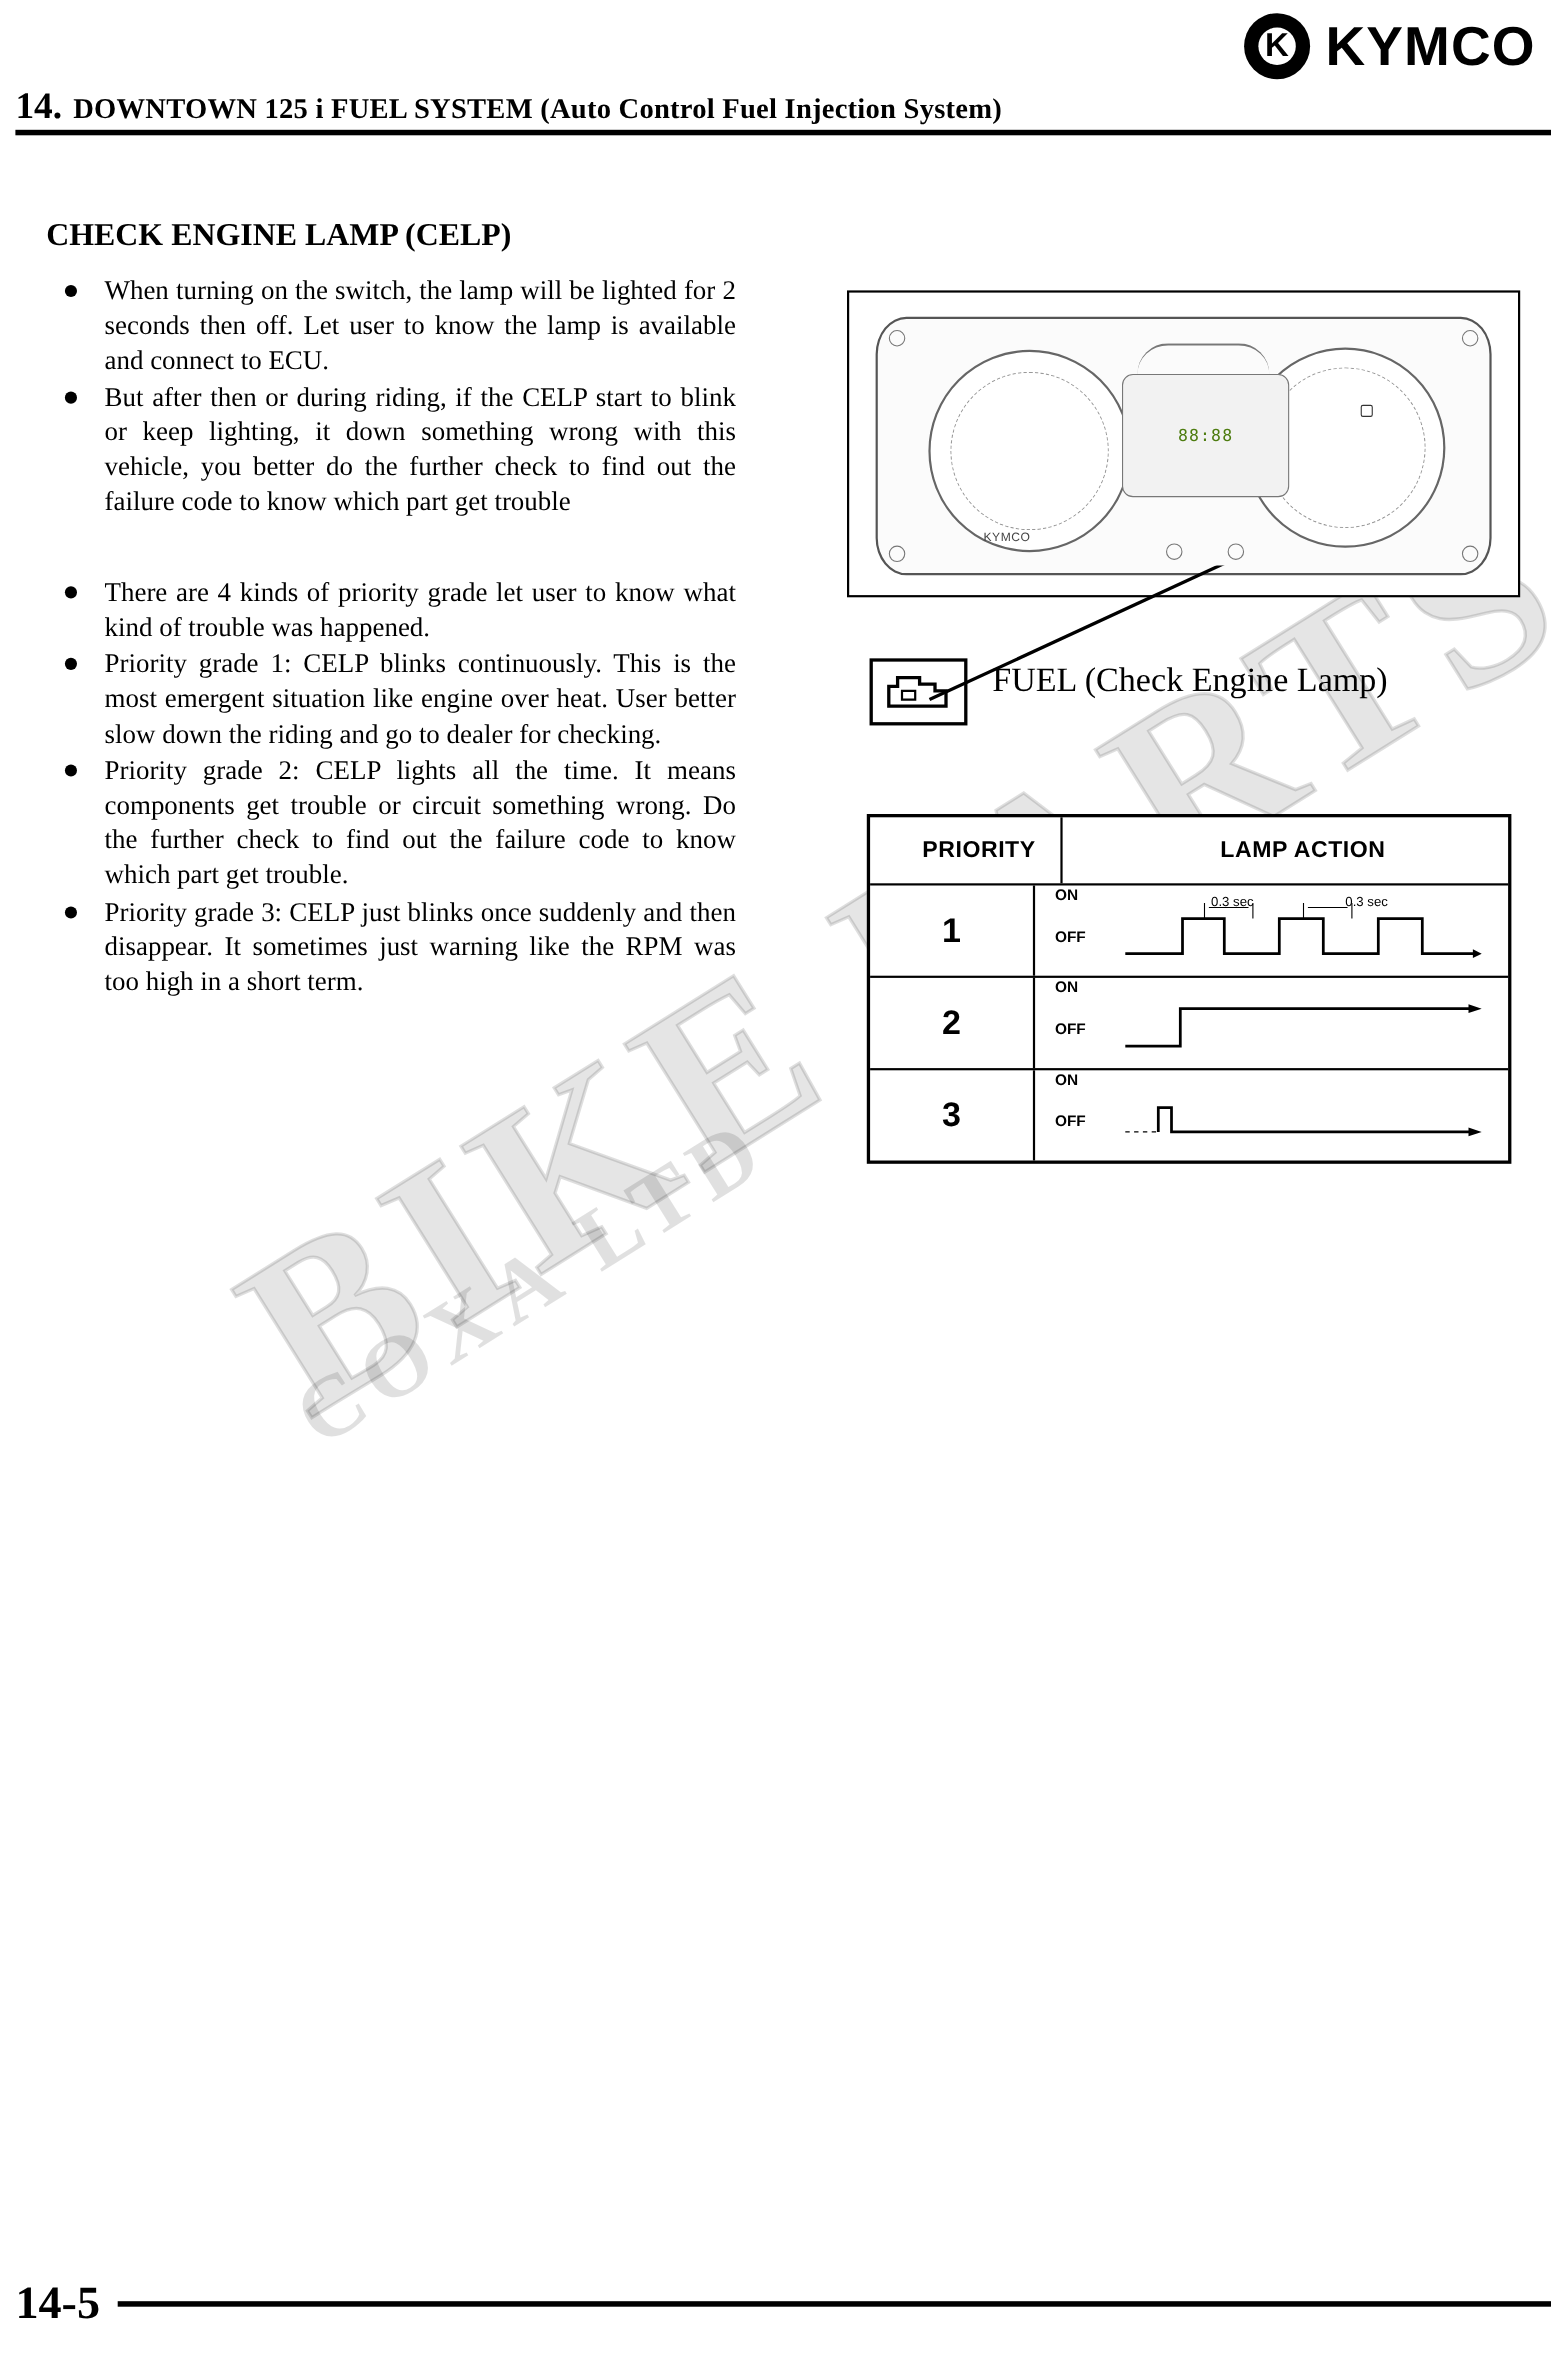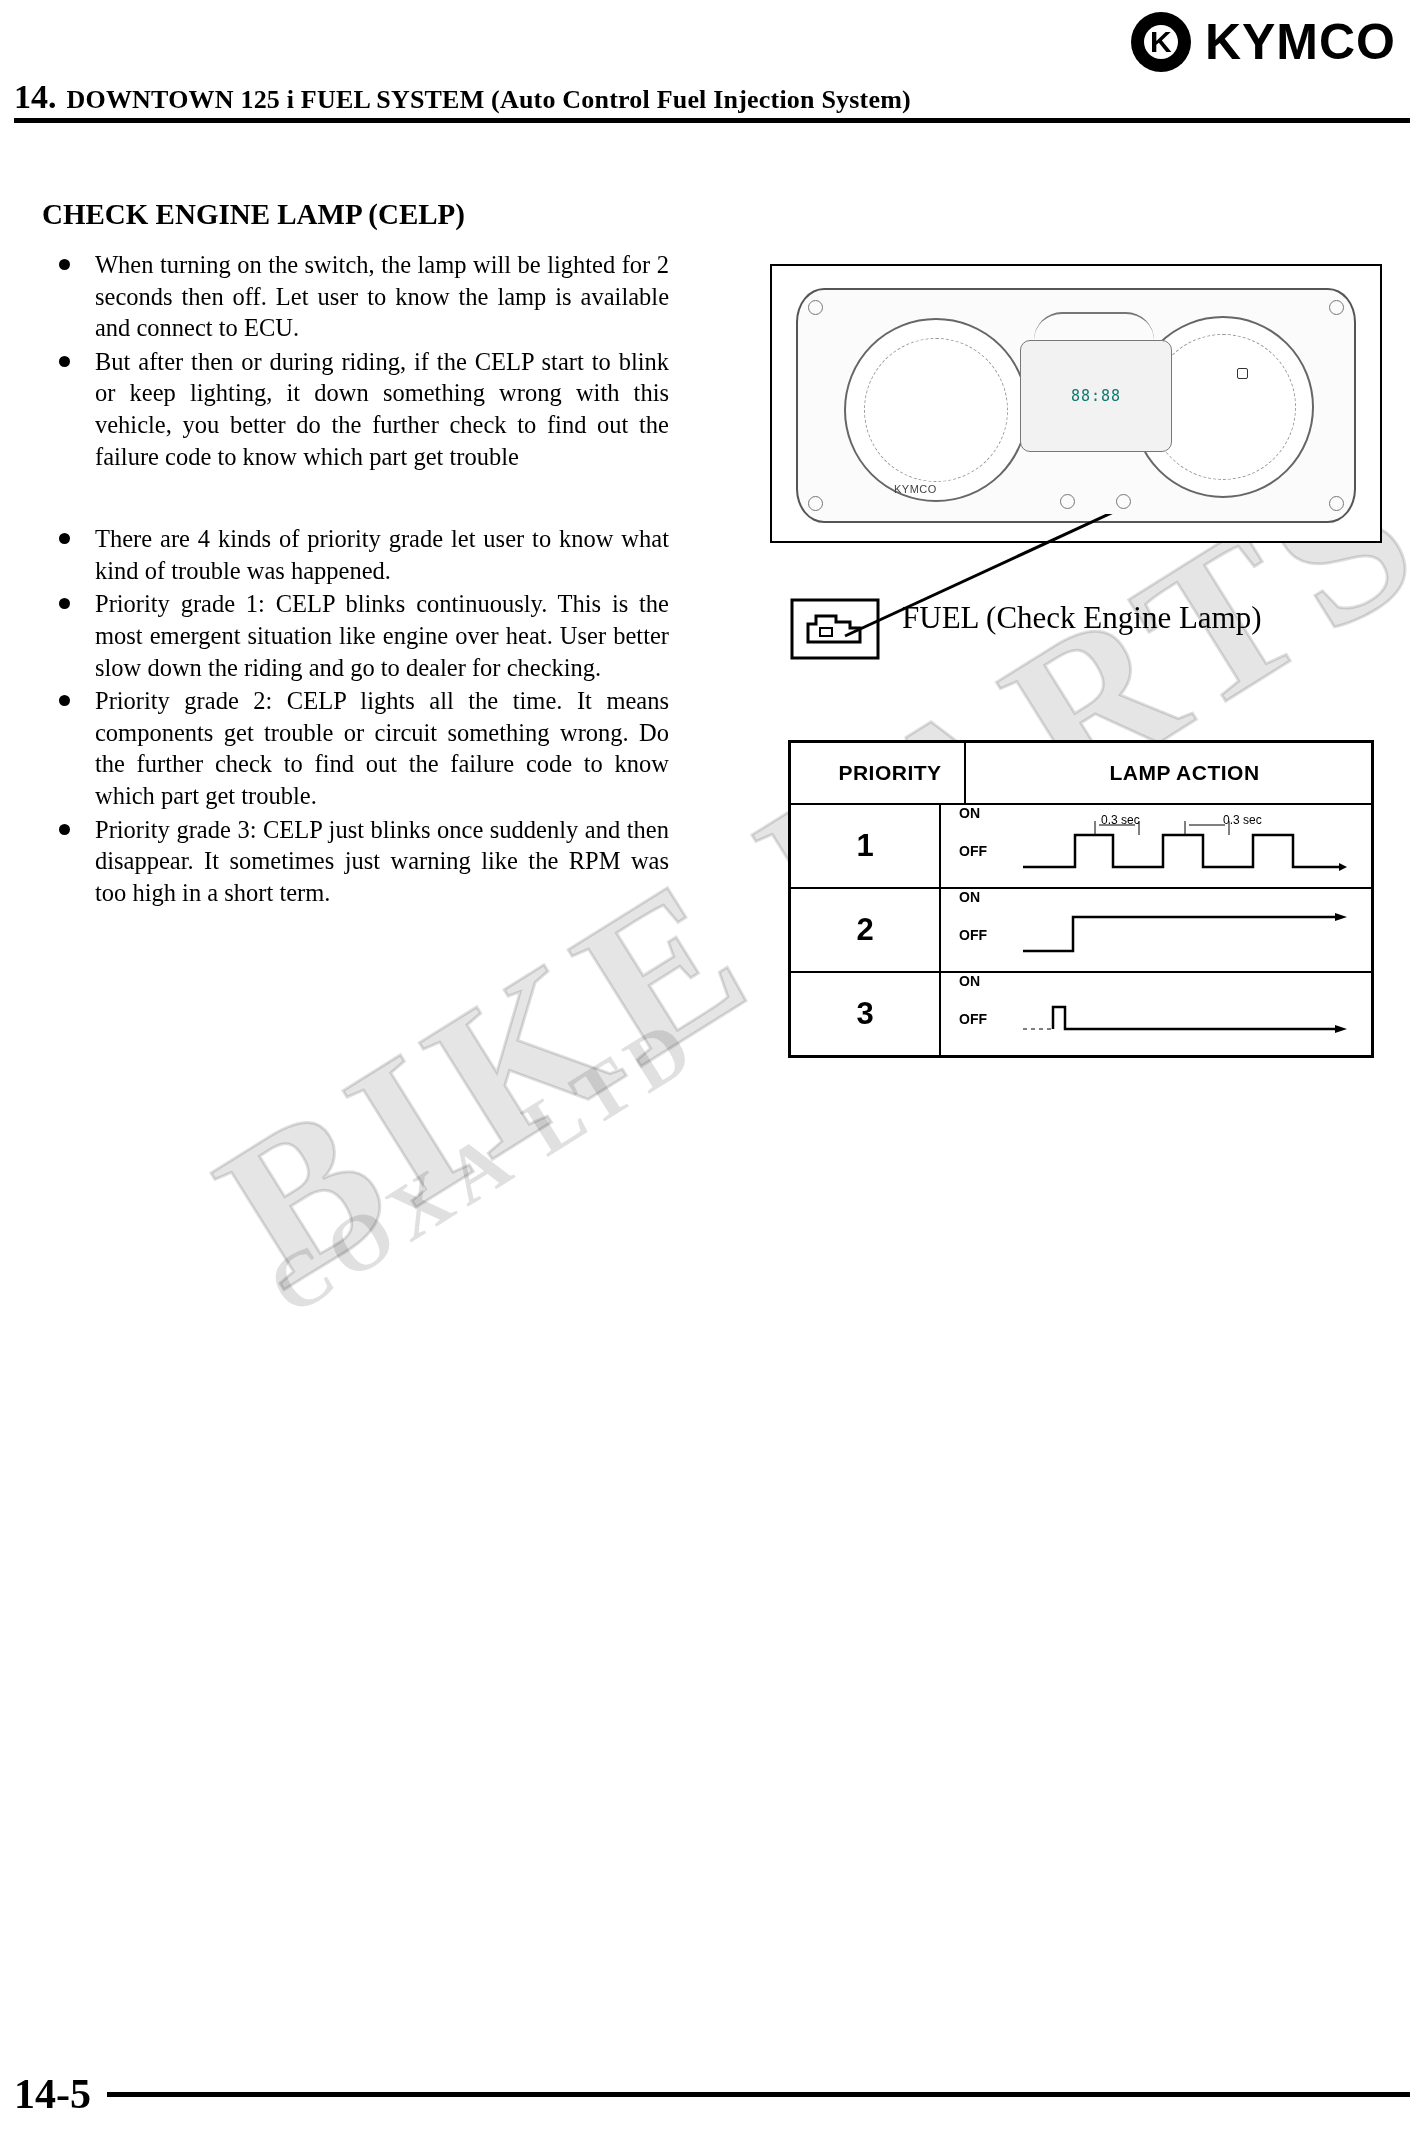--- a/index.html
+++ b/index.html
@@ -239,21 +239,21 @@
     position: absolute;
     left: 222px;
     top: 50px;
     width: 150px;
     height: 110px;
     border: 1px solid #777;
     border-radius: 10px;
     background: #f2f2f2;
     font-family: "DejaVu Sans Mono", monospace;
     font-size: 15px;
-    color: #0f766e;
+    color: #4d7c0f;
     display: flex;
     align-items: center;
     justify-content: center;
     letter-spacing: 1px;
   }
   .fuel-gauge {
     position: absolute;
     left: 236px;
     top: 22px;
     width: 120px;

